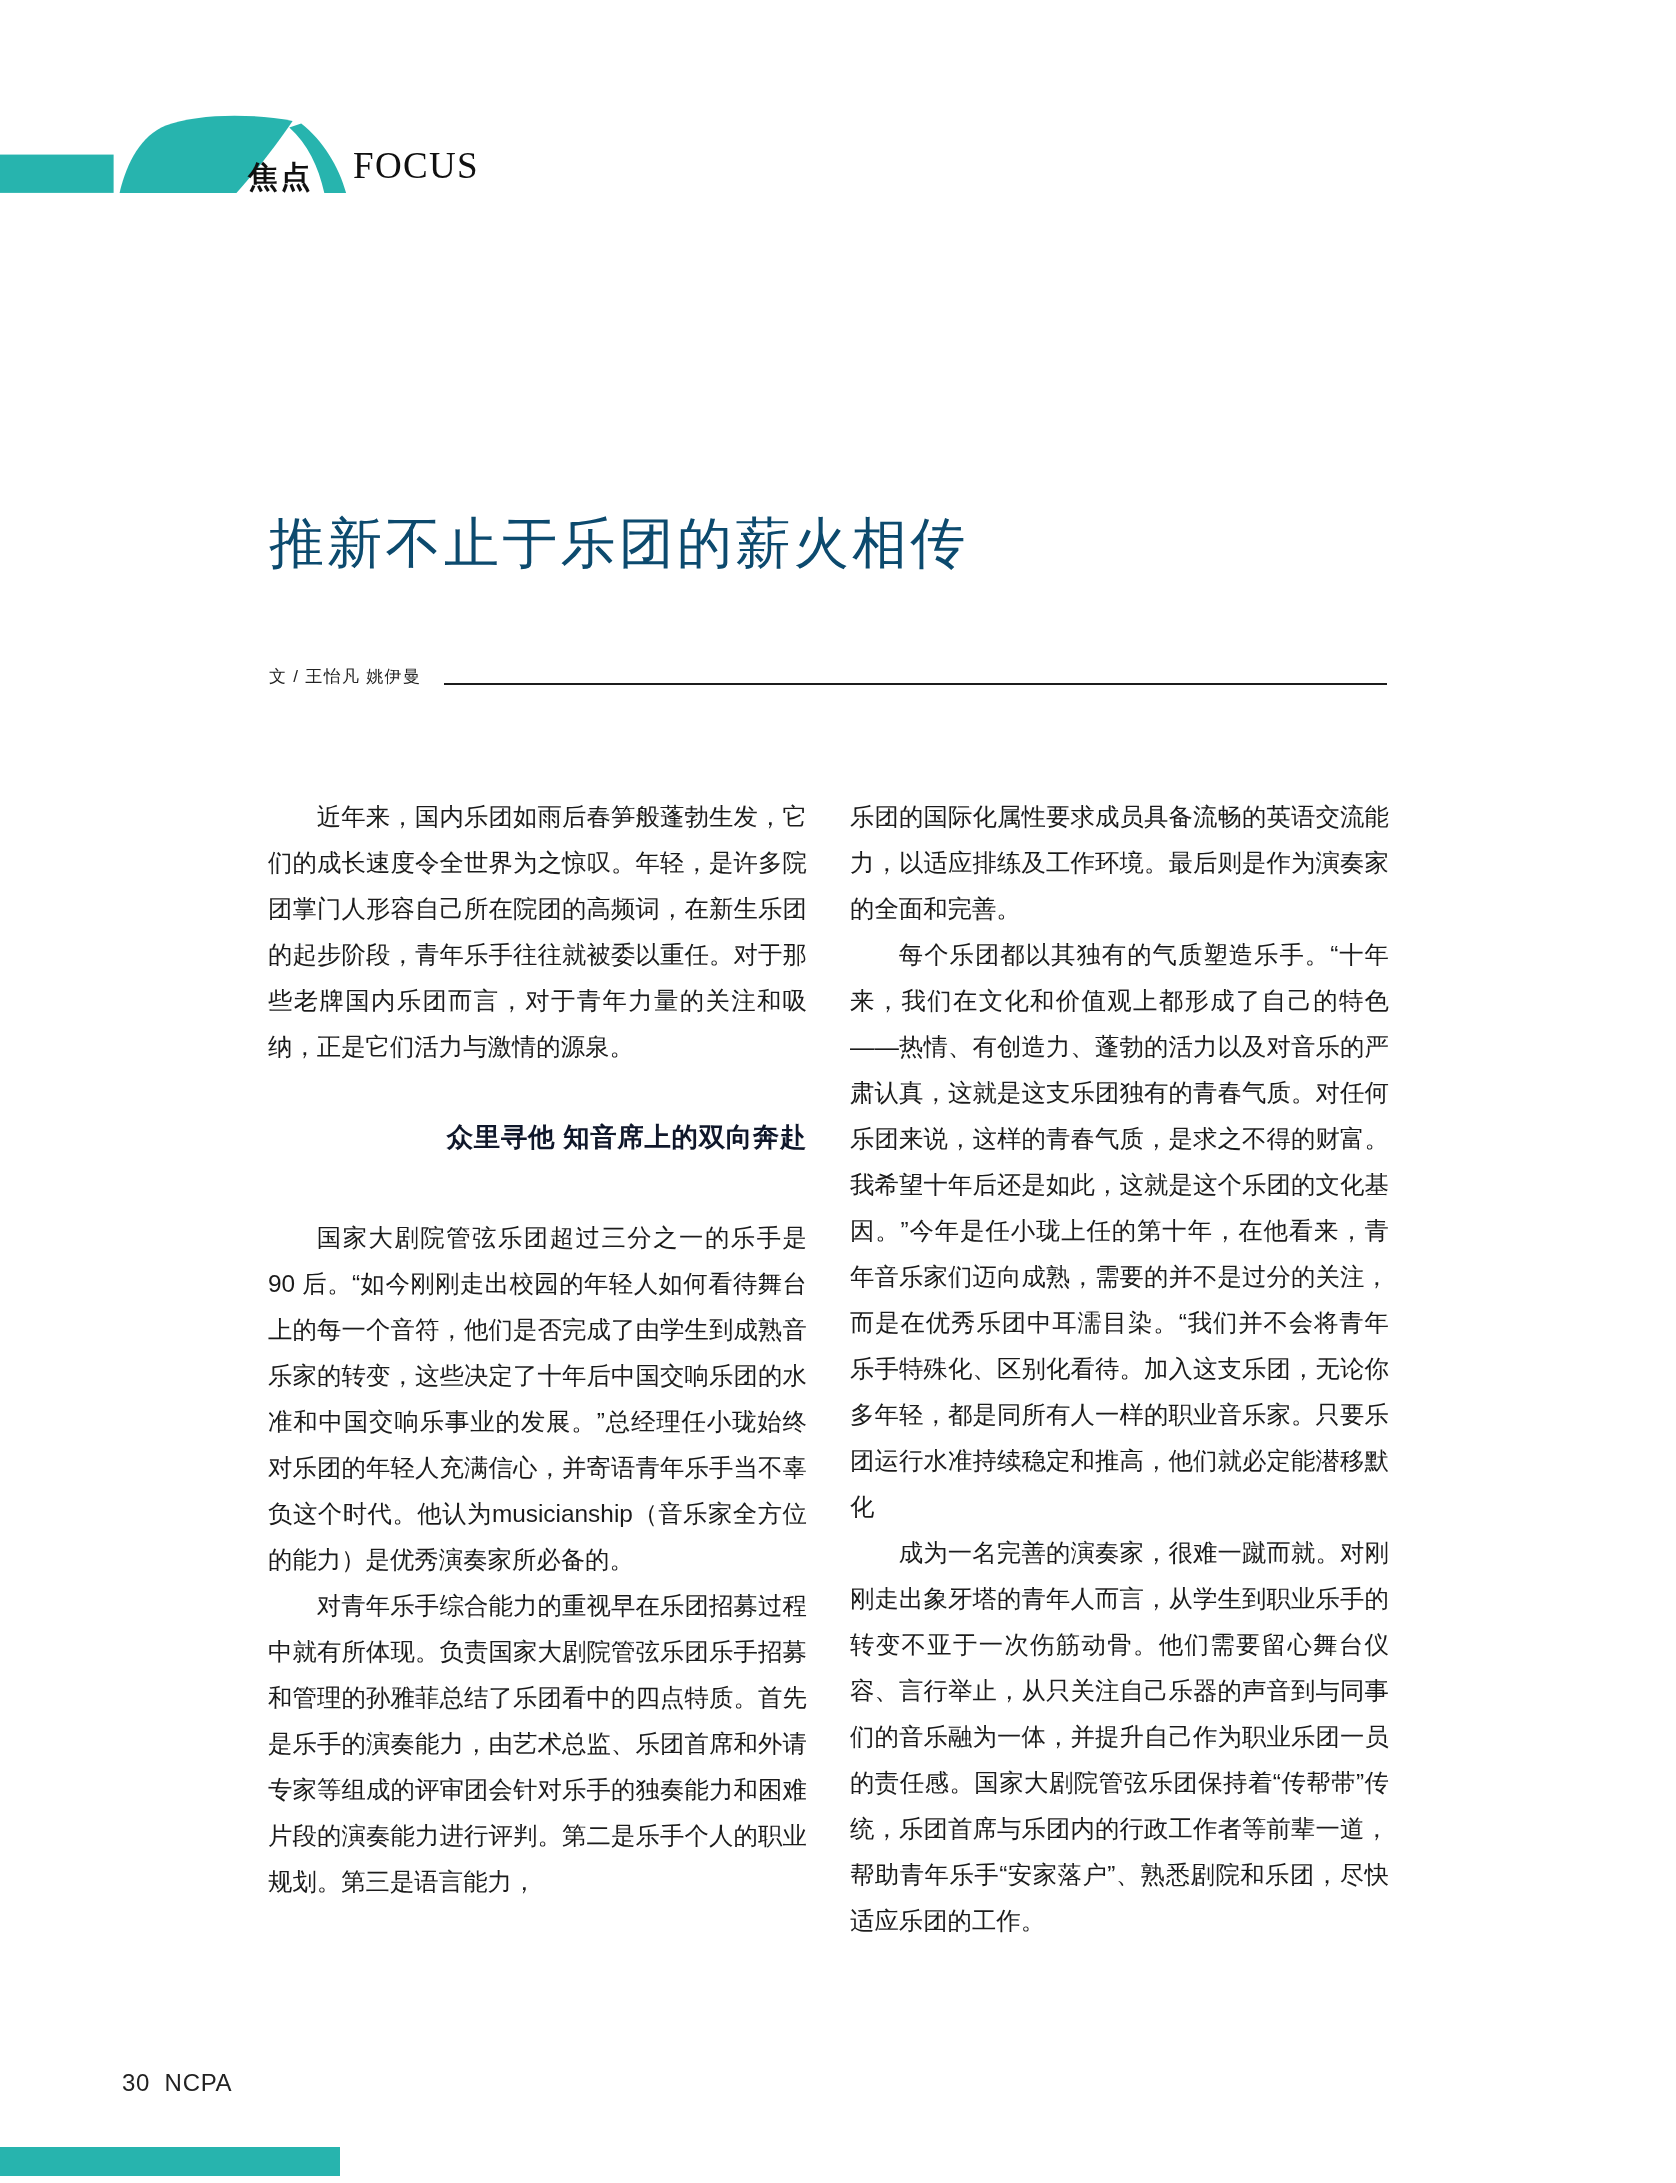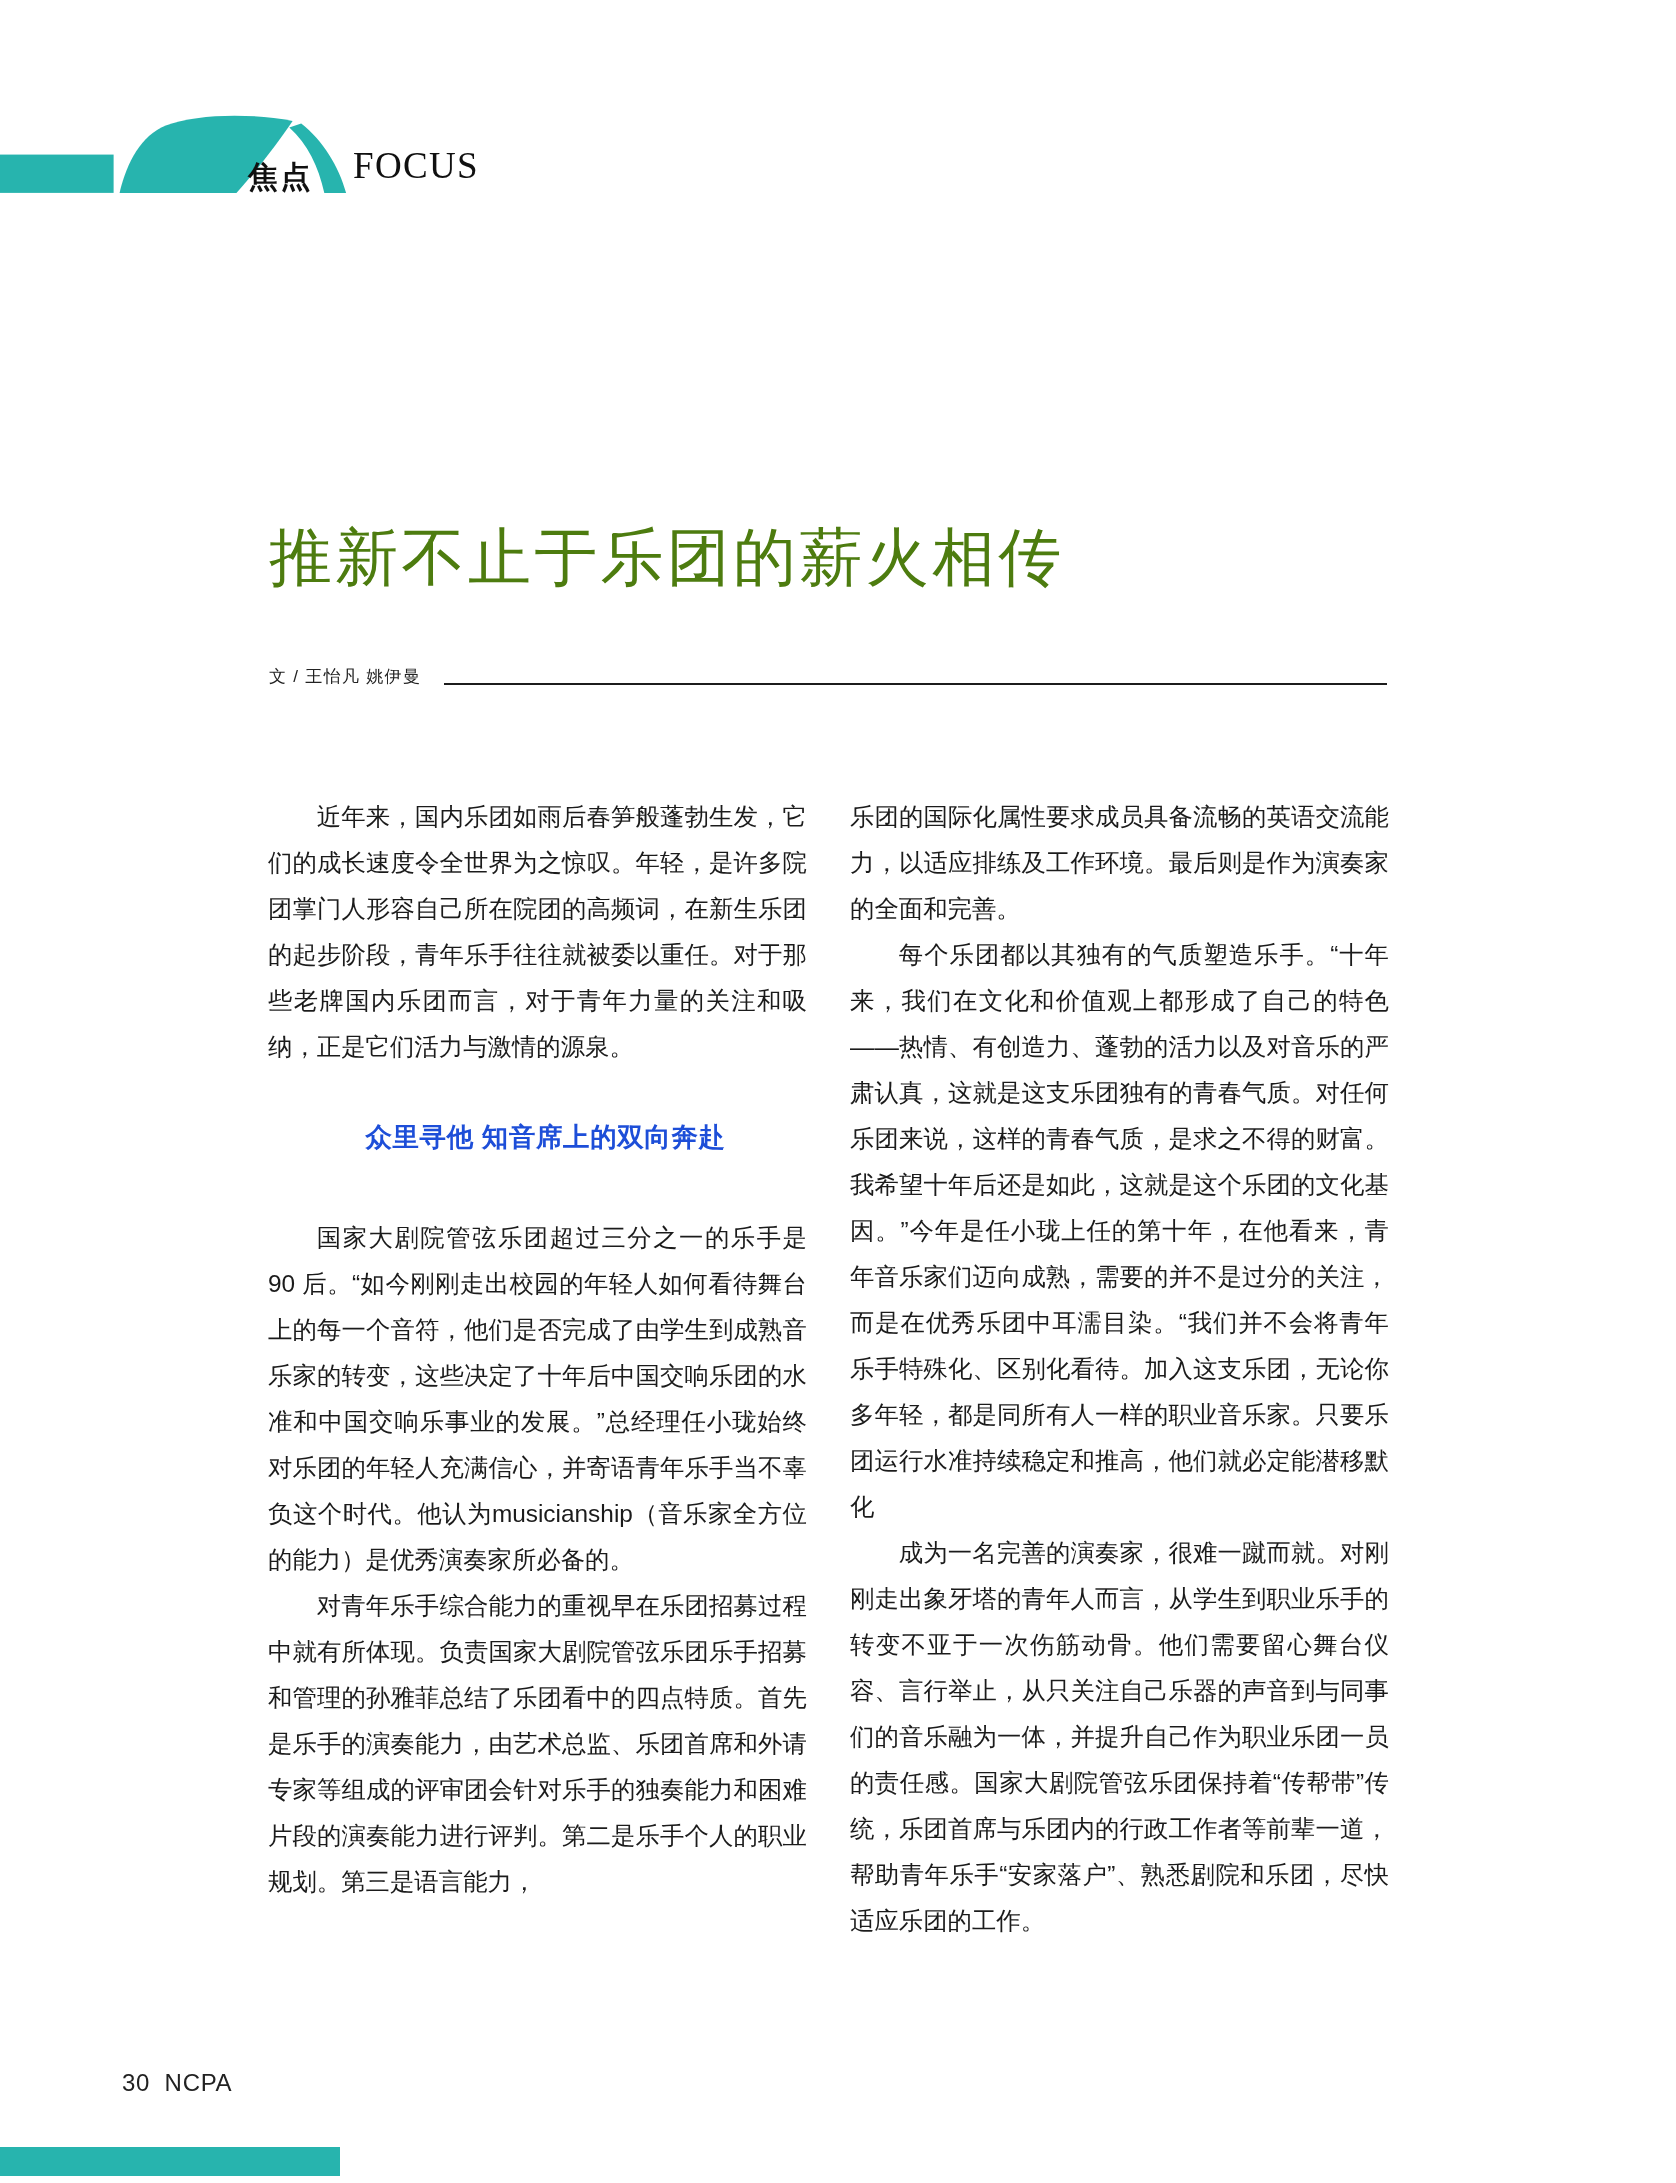--- a/index.html
+++ b/index.html
@@ -20,24 +20,24 @@
     letter-spacing:2.6px;white-space:nowrap;
   }
   .section-label-en{
     position:absolute;left:353px;top:144px;
     font-family:"Liberation Serif","DejaVu Serif",serif;
     font-size:37px;color:#101010;letter-spacing:1.3px;white-space:nowrap;
   }
   
   .article-title{
     position:absolute;left:269px;top:478px;
-    font-family:Liberation Sans, sans-serif;
+    font-family:Liberation Mono, monospace;
     font-weight:normal;
-    font-size:63px;line-height:1.2;letter-spacing:3.3px;
-    color:#4d7c0f;white-space:nowrap;
+    font-size:55px;line-height:1.2;letter-spacing:3.3px;
+    color:#0c4a6e;white-space:nowrap;
   }
   .byline{
     position:absolute;left:269px;top:665px;
     font-size:17px;color:#222;letter-spacing:1.3px;white-space:nowrap;
   }
   .byline-rule{
     position:absolute;left:444px;top:683px;
     width:943px;height:2px;background:#1c1c1c;
   }
   
@@ -47,22 +47,22 @@
     text-align:justify;color:#1b1b1b;
   }
   .column-left{left:268px;}
   .column-right{left:850px;}
   .column p{margin:0;text-indent:2em;}
   .column p.no-indent{text-indent:0;}
   .section-heading{
     display:block;
     margin:44px 0 55px 16px;
     font-size:26.4px;line-height:46px;
-    font-weight:bold;color:#1d4ed8;
-    text-align:center;letter-spacing:0.7px;
+    font-weight:bold;color:#0f172a;
+    text-align:right;letter-spacing:0.7px;
   }
   
   .footer-folio{
     position:absolute;left:122px;top:2069px;
     font-size:24px;color:#222;letter-spacing:0.7px;
   }
   .footer-folio .journal{margin-left:14.5px;}
   .footer-accent-bar{
     position:absolute;left:0;top:2147px;
     width:340px;height:29px;

